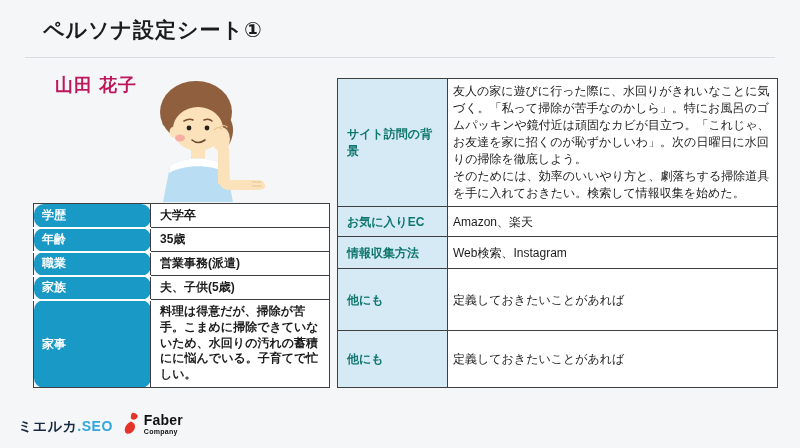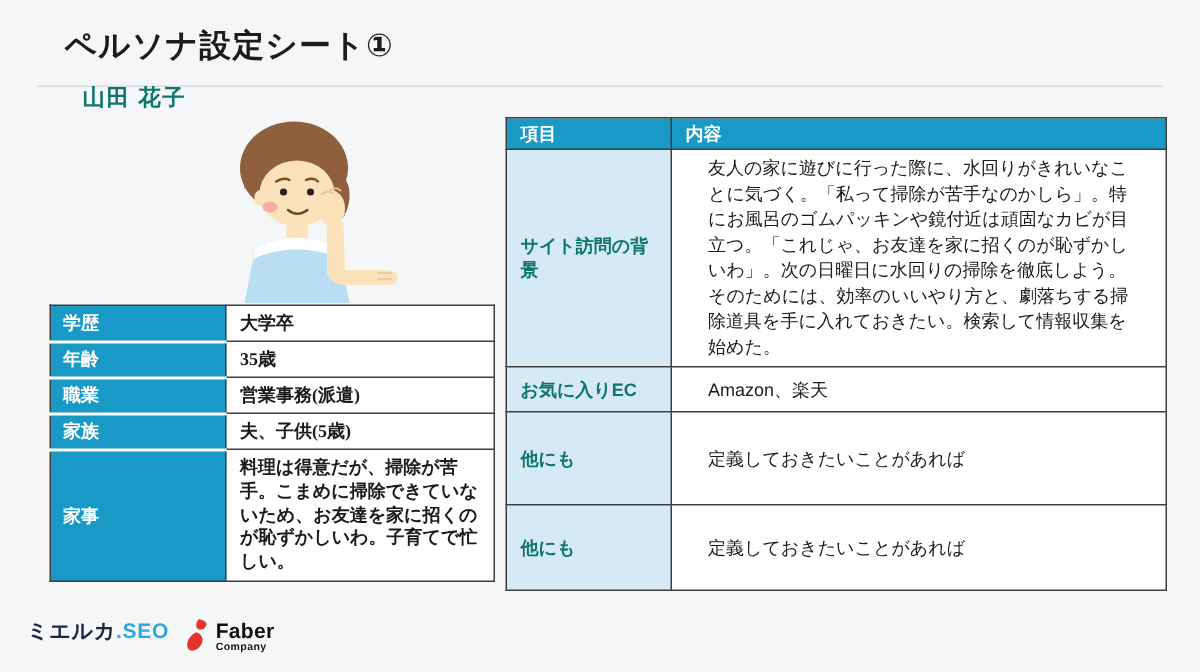--- a/index.html
+++ b/index.html
@@ -11,58 +11,58 @@
   }
   
   .page-title{
     position:absolute;left:43px;top:16px;
     font-size:21px;font-weight:800;letter-spacing:1px;color:#1c1c1c;
   }
   .title-divider{
     position:absolute;left:25px;right:25px;top:57px;height:1px;background:#d9dce1;
   }
   .persona-name{
-    position:absolute;left:55px;top:56px;
-    font-size:15px;font-weight:700;color:#0f766e;letter-spacing:1px;
+    position:absolute;left:55px;top:73px;
+    font-size:18px;font-weight:700;color:#be185d;letter-spacing:1px;
   }
   .illustration{position:absolute;left:134px;top:76px;width:168px;height:128px;}
   
   table{border-collapse:collapse;table-layout:fixed;}
   td,th{border:1px solid #3f3f3f;font-size:12px;line-height:1.35;vertical-align:middle;}
   
   .profile-table{position:absolute;left:33px;top:203px;width:297px;}
   .profile-table th{
     width:100px;background:#1899c6;color:#ffffff;font-weight:700;
-    text-align:left;padding:2px 8px;
+    text-align:left;padding:2px 8px;border-radius:10px;
   }
   .profile-table tr + tr th{border-top:2px solid #ffffff;margin-top:40px;}
-  .profile-table td{background:#ffffff;padding:2px 9px;font-weight:600;color:#1c1c1c;font-family:Liberation Serif, serif;}
+  .profile-table td{background:#ffffff;padding:2px 9px;font-weight:600;color:#1c1c1c;}
   .profile-table tr{height:24px;}
   .profile-table tr.tall{height:53px;}
   .profile-table td.multiline{white-space:pre-line;line-height:1.32;padding:4px 9px;}
   
   .detail-table{position:absolute;left:337px;top:78px;width:440px;}
   .detail-table th.colhead{
     background:#1899c6;color:#ffffff;font-weight:700;text-align:left;padding:2px 9px;
   }
   .detail-table th.rowlabel{
     background:#d6eaf6;color:#0f766e;font-weight:600;text-align:left;padding:2px 9px;
   }
   .detail-table col.c1{width:110px;}
   .detail-table col.c2{width:330px;}
-  .detail-table td{background:#ffffff;padding:4px 24px;color:#1c1c1c;}
+  .detail-table td{background:#ffffff;padding:4px 5px;color:#1c1c1c;}
   .detail-table td.para{white-space:pre-line;line-height:1.42;vertical-align:middle;}
   .r-head{height:21px;}
   .r-bg{height:119px;}
   .r-ec{height:30px;}
   .r-info{height:32px;}
   .r-other1{height:62px;}
   .r-other2{height:57px;}
   
-  .footer{position:absolute;left:18px;top:412px;display:flex;align-items:flex-start;gap:10px;}
+  .footer{position:absolute;left:18px;top:412px;display:flex;align-items:flex-end;gap:10px;}
   .mieruka{font-size:14px;font-weight:800;letter-spacing:0.5px;}
   .mieruka .main{color:#16293f;}
   .mieruka .suffix{color:#2fa8df;}
   .faber{display:flex;align-items:center;gap:4px;}
   .faber-text{display:flex;flex-direction:column;line-height:1;}
   .faber-name{font-size:14px;font-weight:800;color:#111111;letter-spacing:0.2px;}
   .faber-sub{font-size:7px;font-weight:700;color:#111111;margin-top:1px;letter-spacing:0.3px;}
 </style>
 </head>
 <body>
@@ -123,43 +123,43 @@
     <tr>
       <th>職業</th>
       <td>営業事務(派遣)</td>
     </tr>
     <tr>
       <th>家族</th>
       <td>夫、子供(5歳)</td>
     </tr>
     <tr class="tall">
       <th>家事</th>
-      <td class="multiline">料理は得意だが、掃除が苦手。こまめに掃除できていないため、お友達を家に招くのが恥ずかしいわ。子育てで忙しい。</td>
+      <td class="multiline">料理は得意だが、掃除が苦手。こまめに掃除できていないため、水回りの汚れの蓄積にに悩んでいる。子育てで忙しい。</td>
     </tr>
   </tbody>
 </table>
 
 <table class="detail-table">
   <colgroup>
       <col class="c1">
       <col class="c2">
     </colgroup>
   <tbody>
-    <tr class="r-head">
-      <th class="colhead">項目</th>
-      <th class="colhead">内容</th>
-    </tr>
     <tr class="r-bg">
       <th class="rowlabel">サイト訪問の背景</th>
       <td class="para">友人の家に遊びに行った際に、水回りがきれいなことに気づく。「私って掃除が苦手なのかしら」。特にお風呂のゴムパッキンや鏡付近は頑固なカビが目立つ。「これじゃ、お友達を家に招くのが恥ずかしいわ」。次の日曜日に水回りの掃除を徹底しよう。
 そのためには、効率のいいやり方と、劇落ちする掃除道具を手に入れておきたい。検索して情報収集を始めた。</td>
     </tr>
     <tr class="r-ec">
       <th class="rowlabel">お気に入りEC</th>
       <td>Amazon、楽天</td>
+    </tr>
+    <tr class="r-info">
+      <th class="rowlabel">情報収集方法</th>
+      <td>Web検索、Instagram</td>
     </tr>
     <tr class="r-other1">
       <th class="rowlabel">他にも</th>
       <td>定義しておきたいことがあれば</td>
     </tr>
     <tr class="r-other2">
       <th class="rowlabel">他にも</th>
       <td>定義しておきたいことがあれば</td>
     </tr>
   </tbody>

